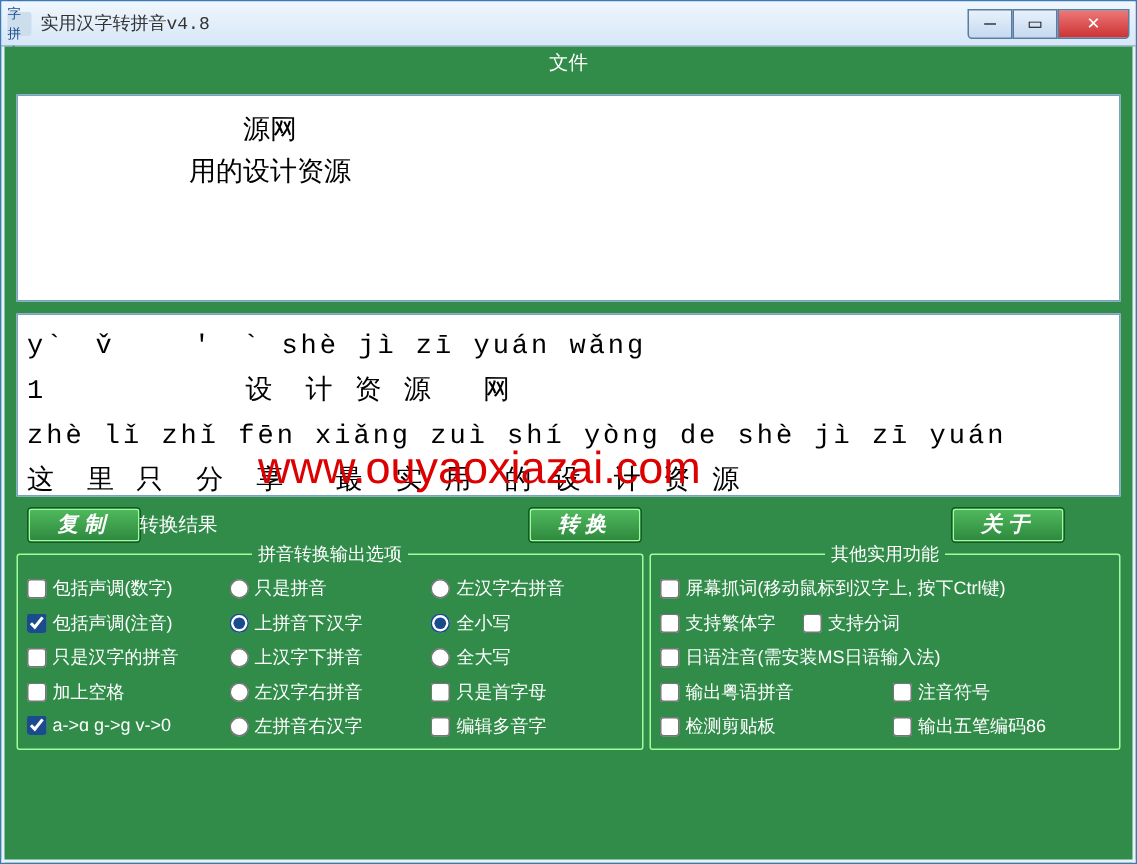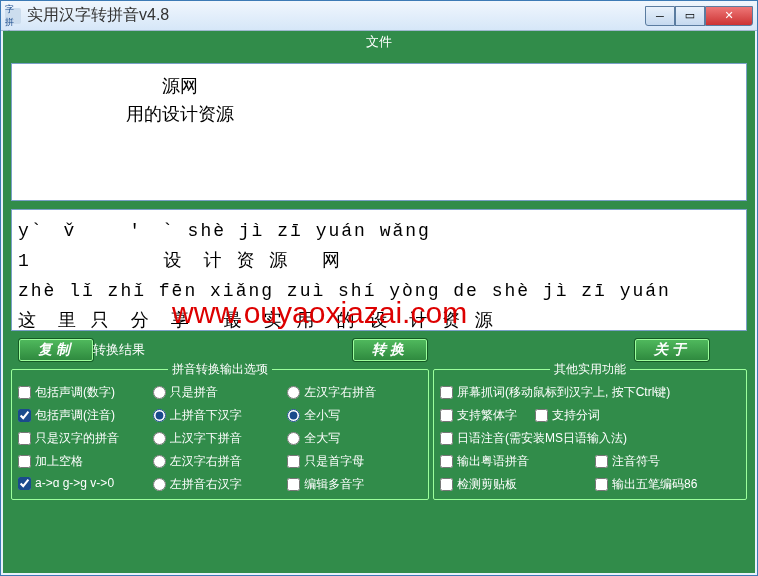--- a/index.html
+++ b/index.html
@@ -2,21 +2,21 @@
 <html><head>
 <meta charset="utf-8">
 <style>
 * { margin: 0; padding: 0; box-sizing: border-box; font-family: "Microsoft YaHei", SimSun, sans-serif; }
 body { background: #fff; width: 758px; height: 576px; overflow: hidden; }
 
 .window { width: 758px; height: 576px; border: 1px solid #3c7ab5; background: linear-gradient(#e8f1fb, #d6e7f8); display: flex; flex-direction: column; }
 
 .titlebar { height: 30px; background: linear-gradient(#f0f6fd, #d6e7f8); display: flex; align-items: center; padding: 0 4px; border-bottom: 1px solid #a0b8d0; }
 .titlebar .icon-box { width: 16px; height: 16px; margin-right: 6px; display: flex; align-items: center; justify-content: center; font-size: 9px; color: #1a4b8c; background: #cde; border-radius: 2px; }
-.titlebar .title { font-size: 16px; color: #333; flex: 1; }
+.titlebar .title { font-size: 12px; color: #333; flex: 1; font-family: Liberation Mono, monospace; }
 .win-btns { display: flex; gap: 0; }
 .win-btn { width: 30px; height: 20px; border: 1px solid #5a7ca0; display: flex; align-items: center; justify-content: center; font-size: 11px; cursor: pointer; }
 .win-btn.min { background: linear-gradient(#e8f1fb,#c5d9ef); border-radius: 0 0 0 3px; }
 .win-btn.max { background: linear-gradient(#e8f1fb,#c5d9ef); }
 .win-btn.close { background: linear-gradient(#e77,#c33); color: #fff; width: 48px; border-radius: 0 0 3px 0; }
 
 .client { flex: 1; background: #318c4a; border: 2px solid #e8f1fb; border-top: none; display: flex; flex-direction: column; padding: 2px; }
 
 .menubar { height: 26px; display: flex; align-items: center; gap: 18px; padding: 0 12px; flex-direction: column; }
 .menubar .mi { color: #fff; font-size: 13px; cursor: pointer; }

